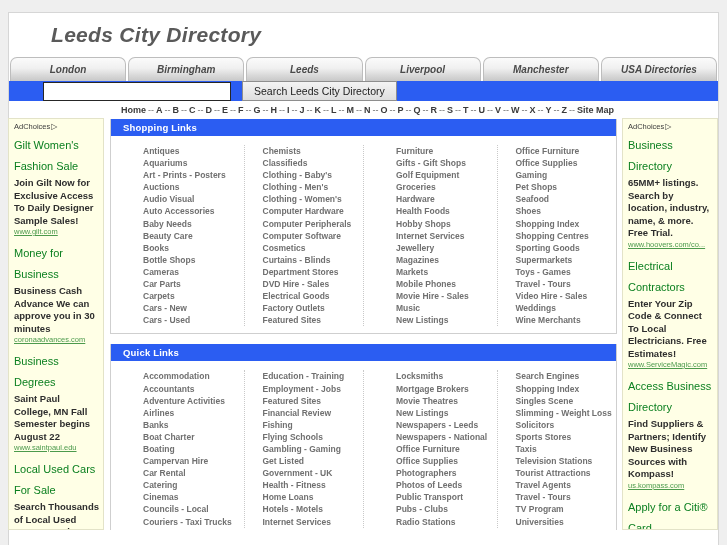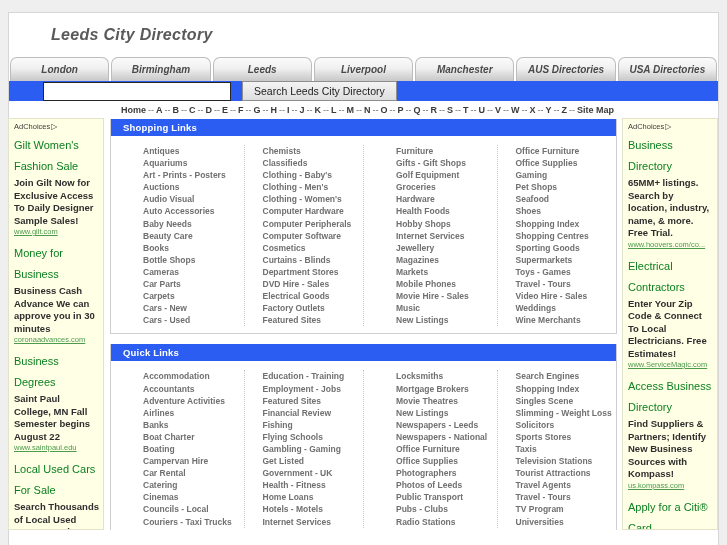--- a/index.html
+++ b/index.html
@@ -27,21 +27,21 @@
   }
 
   
   #masthead {
     height: 43px;
     background: #ffffff;
     display: flex; align-items: center;
   }
   #site-title {
     margin-left: 42px;
-    font-size: 16px;
+    font-size: 21px;
     font-weight: bold;
     font-style: italic;
     color: #5a5a5a;
     letter-spacing: .3px;
   }
 
   
   #tabs {
     height: 25px;
     display: flex;
@@ -232,23 +232,20 @@
           <span>Birmingham</span>
         </div>
         <div class="tab">
           <span>Leeds</span>
         </div>
         <div class="tab">
           <span>Liverpool</span>
         </div>
         <div class="tab">
           <span>Manchester</span>
-        </div>
-        <div class="tab">
-          <span>AUS Directories</span>
         </div>
         <div class="tab">
           <span>USA Directories</span>
         </div>
       </div>
 
     <div id="search-band">
       <input id="search-input" type="text" placeholder="" style="">
       <button id="search-button">Search Leeds City Directory</button>
     </div>

